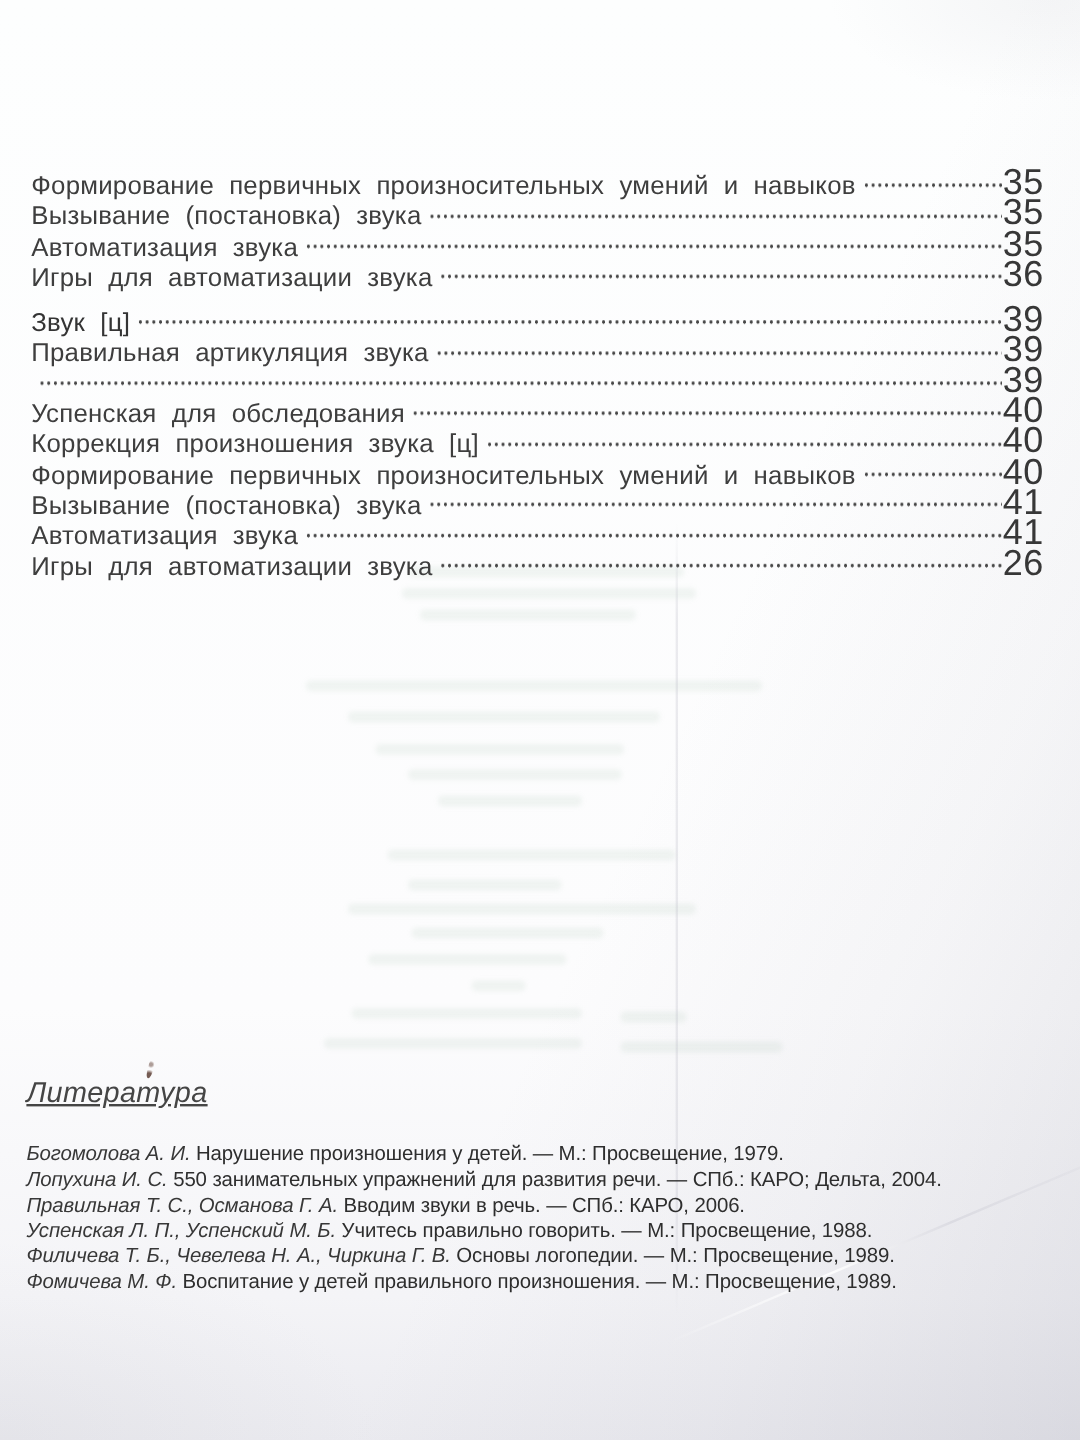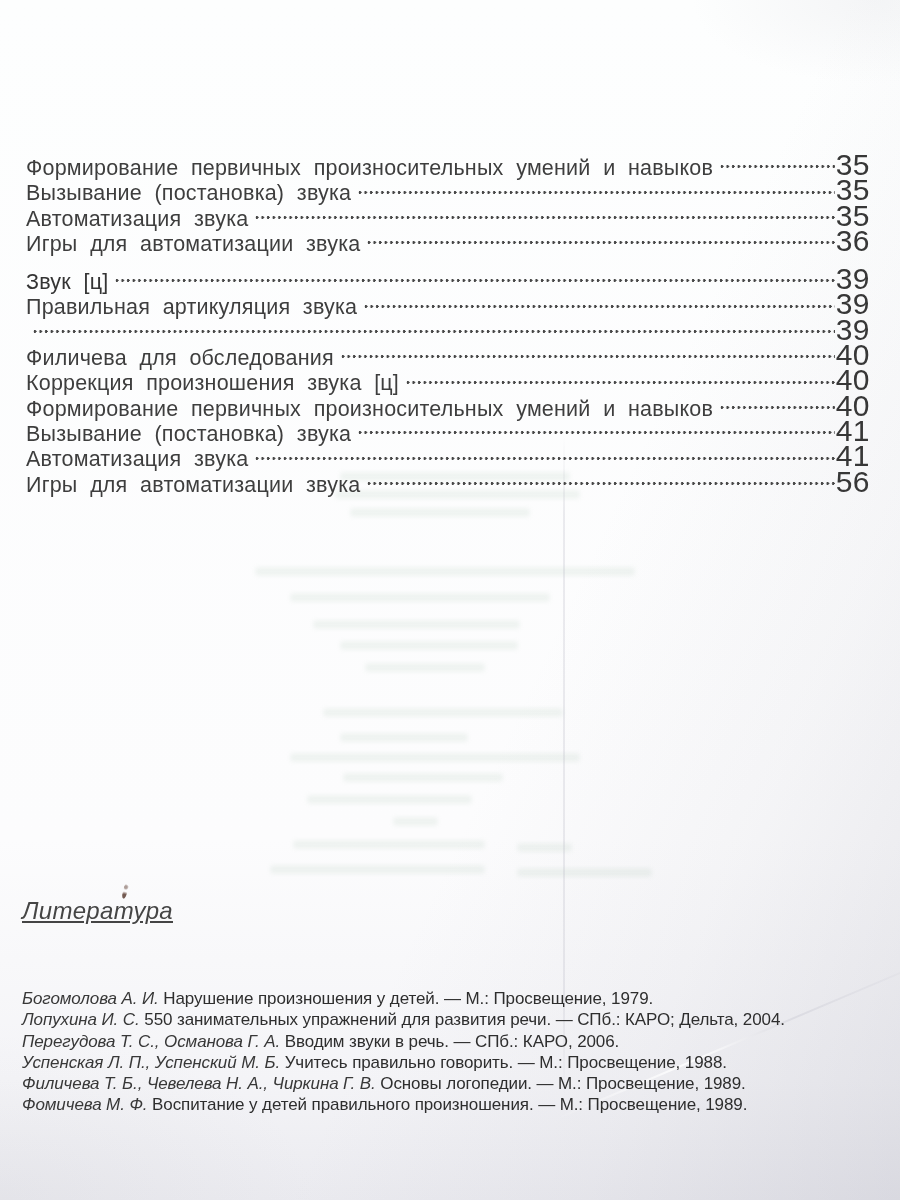--- a/index.html
+++ b/index.html
@@ -18,21 +18,21 @@
       radial-gradient(ellipse 260px 120px at 97% 0%, rgba(198,198,206,0.16), transparent 70%),
       radial-gradient(ellipse 420px 220px at 0% 100%, rgba(200,200,206,0.18), transparent 75%),
       linear-gradient(115deg, rgba(0,0,0,0) 58%, rgba(178,178,190,0.10) 78%, rgba(168,168,182,0.26) 100%),
       linear-gradient(to bottom, #fdfefe 0%, #fcfcfd 70%, #f4f4f7 90%, #eaeaef 100%);
   }
 
   
   .toc {
     position: absolute;
     left: 26px;
-    top: 148px;
+    top: 136px;
     width: 844px;
   }
   .toc-section { margin: 0; }
   .toc-section + .toc-section { margin-top: 13px; }
   .toc-row {
     display: flex;
     align-items: baseline;
     height: 25.3px;
     white-space: nowrap;
   }
@@ -82,21 +82,20 @@
       radial-gradient(circle at 50% 85%, rgba(92,62,52,0.85) 2.2px, rgba(122,92,80,0.35) 4px, transparent 5px),
       radial-gradient(circle at 40% 30%, rgba(110,80,70,0.55) 1.3px, transparent 3px);
     transform: rotate(14deg);
     border-radius: 50% 40% 60% 50%;
   }
   .biblio {
     position: absolute;
     left: 22px;
     top: 951px;
     width: 856px;
-    margin-top: 37px;
   }
   .bib-row {
     font-size: 17px;
     line-height: 21.3px;
     color: #2e2e2e;
     white-space: nowrap;
     letter-spacing: -0.1px;
   }
   .bib-authors { font-style: italic; color: #383838; }
   .bib-text { font-style: normal; }
@@ -193,21 +192,21 @@
         <div class="toc-row">
           <span class="toc-label">Правильная артикуляция звука</span>
           <span class="toc-leader"></span>
           <span class="toc-page">39</span>
         </div>
         <div class="toc-row">
           <span class="toc-leader"></span>
           <span class="toc-page">39</span>
         </div>
         <div class="toc-row">
-          <span class="toc-label">Филичева для обследования</span>
+          <span class="toc-label">Успенская для обследования</span>
           <span class="toc-leader"></span>
           <span class="toc-page">40</span>
         </div>
         <div class="toc-row">
           <span class="toc-label">Коррекция произношения звука [ц]</span>
           <span class="toc-leader"></span>
           <span class="toc-page">40</span>
         </div>
         <div class="toc-row">
           <span class="toc-label">Формирование первичных произносительных умений и навыков</span>
@@ -220,30 +219,30 @@
           <span class="toc-page">41</span>
         </div>
         <div class="toc-row">
           <span class="toc-label">Автоматизация звука</span>
           <span class="toc-leader"></span>
           <span class="toc-page">41</span>
         </div>
         <div class="toc-row">
           <span class="toc-label">Игры для автоматизации звука</span>
           <span class="toc-leader"></span>
-          <span class="toc-page">56</span>
+          <span class="toc-page">26</span>
         </div>
       </div>
     </div>
 
   <div class="ink-speck"></div>
   <div class="lit-heading">Литература</div>
 
   <div class="biblio" id="biblio">
       <div class="bib-row"><span class="bib-authors">Богомолова А. И.</span> <span class="bib-text">Нарушение произношения у детей. — М.: Просвещение, 1979.</span></div>
       <div class="bib-row"><span class="bib-authors">Лопухина И. С.</span> <span class="bib-text">550 занимательных упражнений для развития речи. — СПб.: КАРО; Дельта, 2004.</span></div>
-      <div class="bib-row"><span class="bib-authors">Перегудова Т. С., Османова Г. А.</span> <span class="bib-text">Вводим звуки в речь. — СПб.: КАРО, 2006.</span></div>
+      <div class="bib-row"><span class="bib-authors">Правильная Т. С., Османова Г. А.</span> <span class="bib-text">Вводим звуки в речь. — СПб.: КАРО, 2006.</span></div>
       <div class="bib-row"><span class="bib-authors">Успенская Л. П., Успенский М. Б.</span> <span class="bib-text">Учитесь правильно говорить. — М.: Просвещение, 1988.</span></div>
       <div class="bib-row"><span class="bib-authors">Филичева Т. Б., Чевелева Н. А., Чиркина Г. В.</span> <span class="bib-text">Основы логопедии. — М.: Просвещение, 1989.</span></div>
       <div class="bib-row"><span class="bib-authors">Фомичева М. Ф.</span> <span class="bib-text">Воспитание у детей правильного произношения. — М.: Просвещение, 1989.</span></div>
     </div>
 
 </div>
 
 </body></html>

